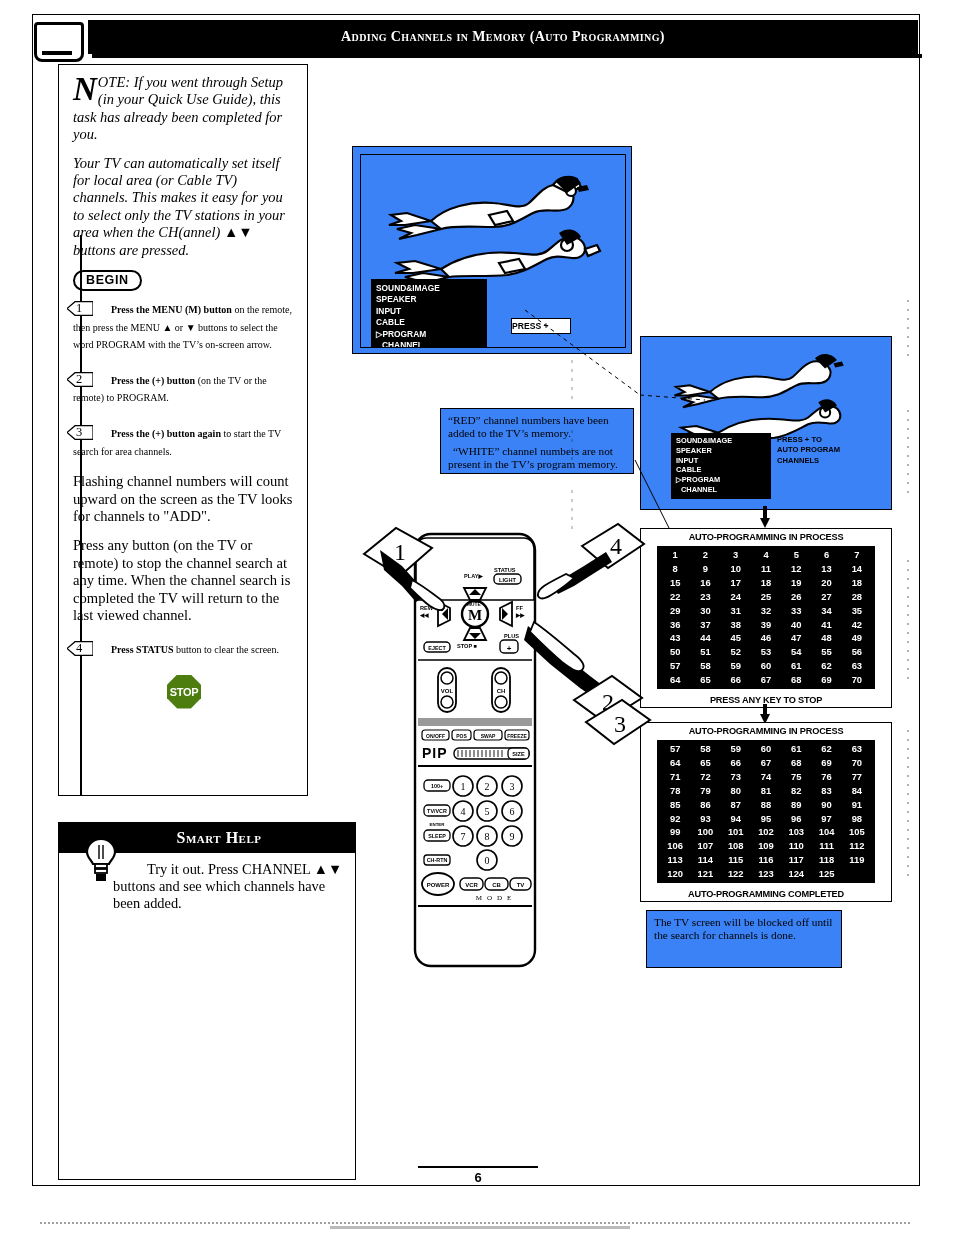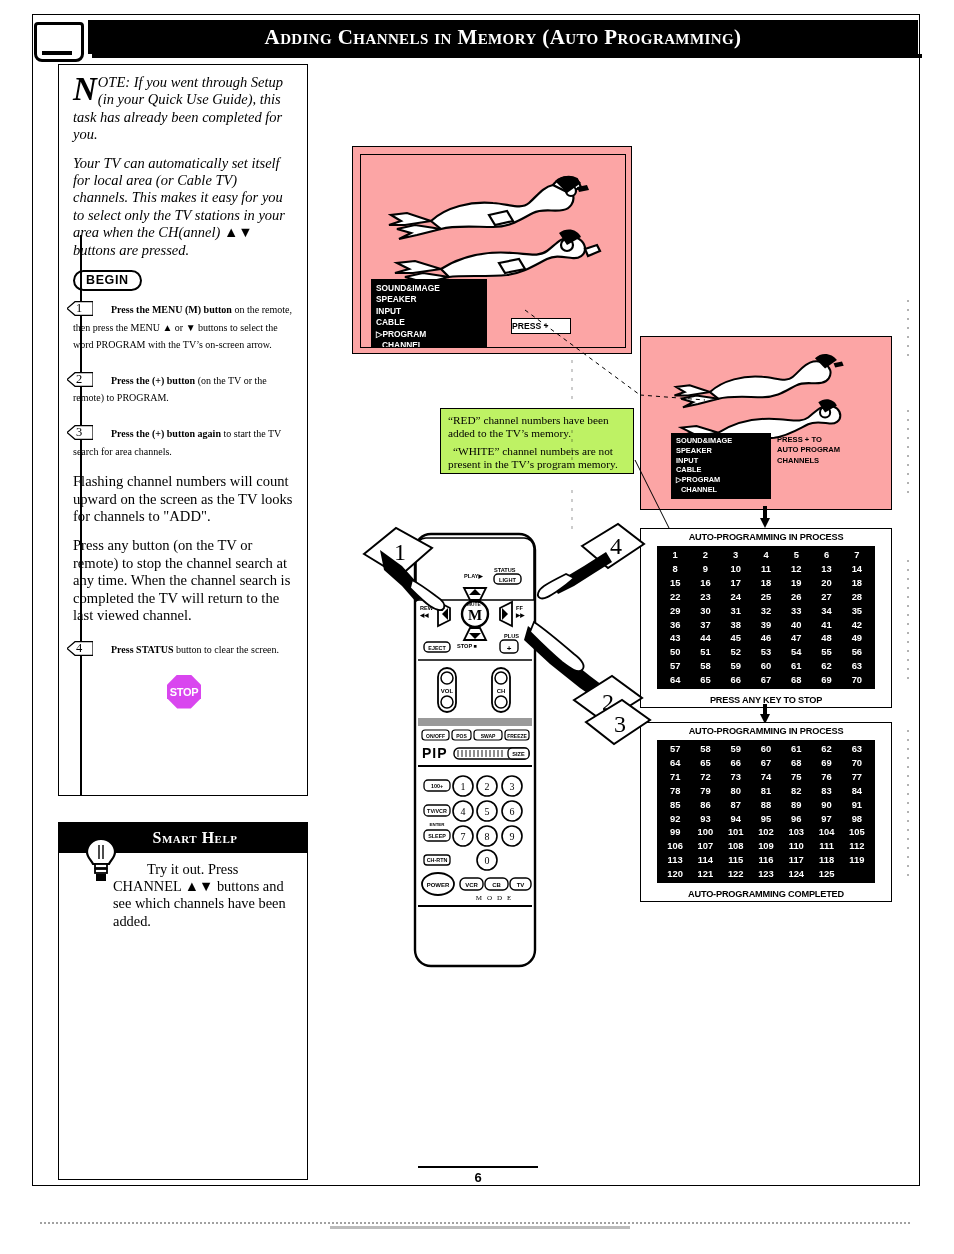--- a/index.html
+++ b/index.html
@@ -11,32 +11,32 @@
   .outer-frame{position:absolute;left:32px;top:14px;width:886px;height:1170px;
        border:1.5px solid #000;}
 
   
   .tv-glyph{position:absolute;left:34px;top:22px;width:44px;height:34px;
        border:3px solid #000;border-radius:4px 4px 8px 8px;background:#fff;}
   .tv-glyph:after{content:"";position:absolute;left:5px;top:26px;width:30px;height:4px;background:#000;}
   .header-bar{position:absolute;left:88px;top:20px;width:830px;height:34px;background:#000;}
   .header-title{position:absolute;left:88px;top:20px;width:830px;height:34px;
        color:#fff;font-family:"Liberation Serif",serif;font-weight:bold;
-       font-size:21px;letter-spacing:.4px;line-height:34px;text-align:center;
+       font-size:14px;letter-spacing:.4px;line-height:34px;text-align:center;
        white-space:nowrap;font-variant:small-caps;}
   .header-shadow{position:absolute;left:92px;top:54px;width:830px;height:4px;background:#000;}
 
   
   .panel{position:absolute;background:#fff;border:1.6px solid #000;}
   .panel-shadow{position:absolute;background:#000;}
 
   #note-panel{left:58px;top:64px;width:248px;height:730px;}
   #note-shadow{left:64px;top:70px;width:248px;height:730px;z-index:-1;}
 
-  #help-panel{left:58px;top:822px;width:248px;height:356px;}
+  #help-panel{left:58px;top:822px;width:248px;height:356px;padding-left:48px;}
   #help-shadow{left:64px;top:828px;width:248px;height:356px;z-index:-1;}
 
   .panel-inner{position:absolute;left:0;top:0;right:0;bottom:0;padding:9px 12px 6px 14px;
        box-sizing:border-box;}
 
   
   .note-p{font-style:italic;font-size:14.5px;line-height:17.4px;margin:0 0 11px 0;
        text-align:left;}
   .dropcap{float:left;font-style:italic;font-weight:bold;font-size:33px;line-height:26px;
        padding:2px 1px 0 0;}
@@ -54,54 +54,54 @@
   .step p{margin:0;font-size:10px;line-height:17.6px;}
   .step p.first{text-indent:38px;}
   .step b{font-weight:bold;}
   .dia{position:absolute;left:-6px;top:0px;width:26px;height:15px;}
   .dia svg{display:block;}
   .dia span{position:absolute;left:0;top:0;width:24px;height:15px;text-align:center;
        font-size:12.5px;line-height:15px;font-family:"Liberation Serif",serif;}
   .para{margin:0 0 11px 0;font-size:14.6px;line-height:17.6px;}
 
   .stop-wrap{text-align:center;margin-top:16px;}
-  .stop-sign{display:inline-block;width:34px;height:34px;background:#d946ef;
+  .stop-sign{display:inline-block;width:34px;height:34px;background:#4d7c0f;
        clip-path:polygon(30% 0,70% 0,100% 30%,100% 70%,70% 100%,30% 100%,0 70%,0 30%);
        position:relative;}
   .stop-sign span{position:absolute;left:0;top:0;width:34px;height:34px;color:#fff;
        font-family:"Liberation Sans",sans-serif;font-weight:bold;font-size:11px;
        line-height:34px;text-align:center;letter-spacing:-.3px;}
 
   
   .help-head{position:absolute;left:0;top:0;width:100%;height:30px;background:#000;}
   .help-head-title{position:absolute;left:0;top:0;width:100%;height:30px;color:#fff;
        font-family:"Liberation Serif",serif;font-weight:bold;font-size:16px;
        line-height:30px;text-align:center;font-variant:small-caps;letter-spacing:.5px;
        padding-left:24px;box-sizing:border-box;}
   .bulb{position:absolute;left:22px;top:8px;width:40px;height:54px;z-index:4;}
   .help-body{position:absolute;left:0;top:30px;right:0;bottom:0;padding:8px 12px 4px 14px;
        box-sizing:border-box;}
   .help-body p{margin:0 0 9px 0;font-size:14.4px;line-height:17.2px;font-family:Liberation Serif, serif;}
   .help-body p.ind{text-indent:34px;padding-left:40px;}
 
   
-  .figbox{position:absolute;border:1.5px solid #000;background:#fca5a5;}
+  .figbox{position:absolute;border:1.5px solid #000;background:#3b82f6;}
   #tv1{left:352px;top:146px;width:280px;height:208px;padding:7px;box-sizing:border-box;}
   #tv1 .screen{width:100%;height:100%;border:1.4px solid #000;position:relative;overflow:hidden;}
   #tv2{left:640px;top:336px;width:250px;height:172px;}
 
   .osd{position:absolute;background:#000;color:#fff;
        font-family:"Liberation Sans",sans-serif;font-weight:bold;}
   .osd div{white-space:nowrap;}
 
   .pressbox{position:absolute;border:1.4px solid #000;background:#fff;
        font-family:"Liberation Sans",sans-serif;font-weight:bold;
        text-align:left;}
 
-  .calloutbox{position:absolute;border:1.3px solid #000;background:#bef264;
+  .calloutbox{position:absolute;border:1.3px solid #000;background:#3b82f6;
        padding:5px 7px;box-sizing:border-box;}
   .calloutbox p{margin:0 0 4px 0;font-size:11.3px;line-height:13.4px;}
   .calloutbox p:last-child{margin-bottom:0;}
 
   #redwhite{left:440px;top:408px;width:194px;height:66px;}
   #blocked{left:646px;top:910px;width:196px;height:58px;}
 
   
   .gridpanel{position:absolute;border:1.5px solid #000;background:#fff;}
   #grid1-panel{left:640px;top:528px;width:250px;height:178px;}
@@ -548,20 +548,23 @@
               <td>124</td>
               <td>125</td>
               <td></td>
             </tr>
           </tbody>
         </table>
     </div>
     <div class="grid-foot">AUTO-PROGRAMMING COMPLETED</div>
   </div>
 
+  <div class="calloutbox" id="blocked">
+    <p>The TV screen will be blocked off until the search for channels is done.</p>
+  </div>
 
   <svg id="remote" viewBox="0 0 126 442">
 
     <rect x="3" y="6" width="120" height="432" rx="16" fill="#fff" stroke="#000" stroke-width="2.4"></rect>
 
     <path d="M14 10 h98 a10 10 0 0 1 10 10 v52 H4 V20 a10 10 0 0 1 10 -10 Z" fill="#fff" stroke="#000" stroke-width="1.6"></path>
 
     <g fill="#fff" stroke="#000" stroke-width="1.8">
       <path d="M52 60 h22 l-6 12 h-10 Z"></path>
       <path d="M52 112 h22 l-6 -12 h-10 Z"></path>

